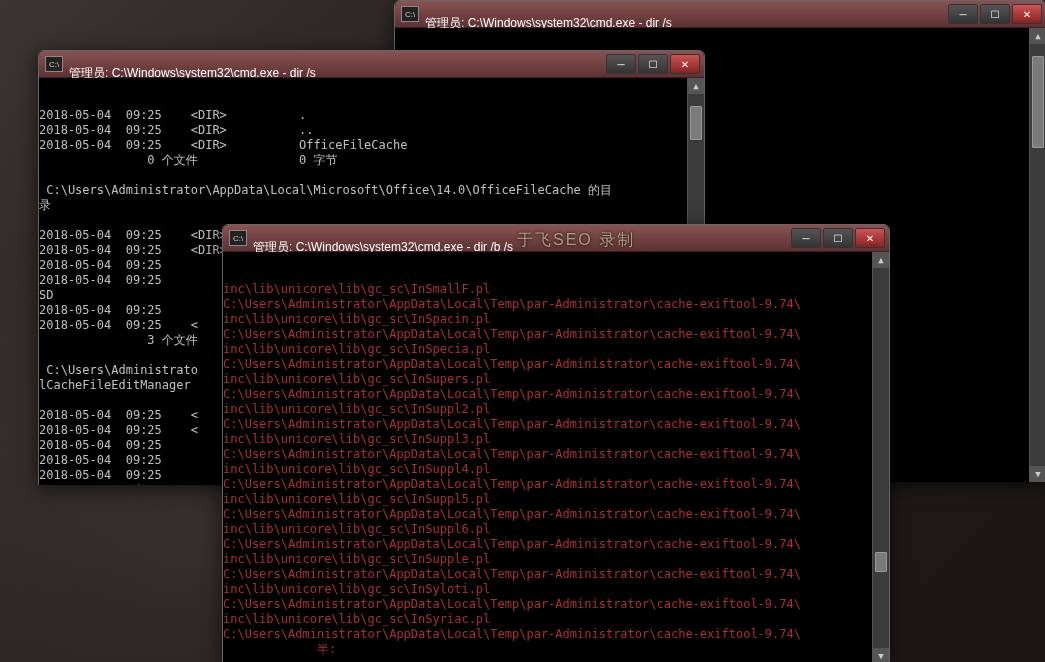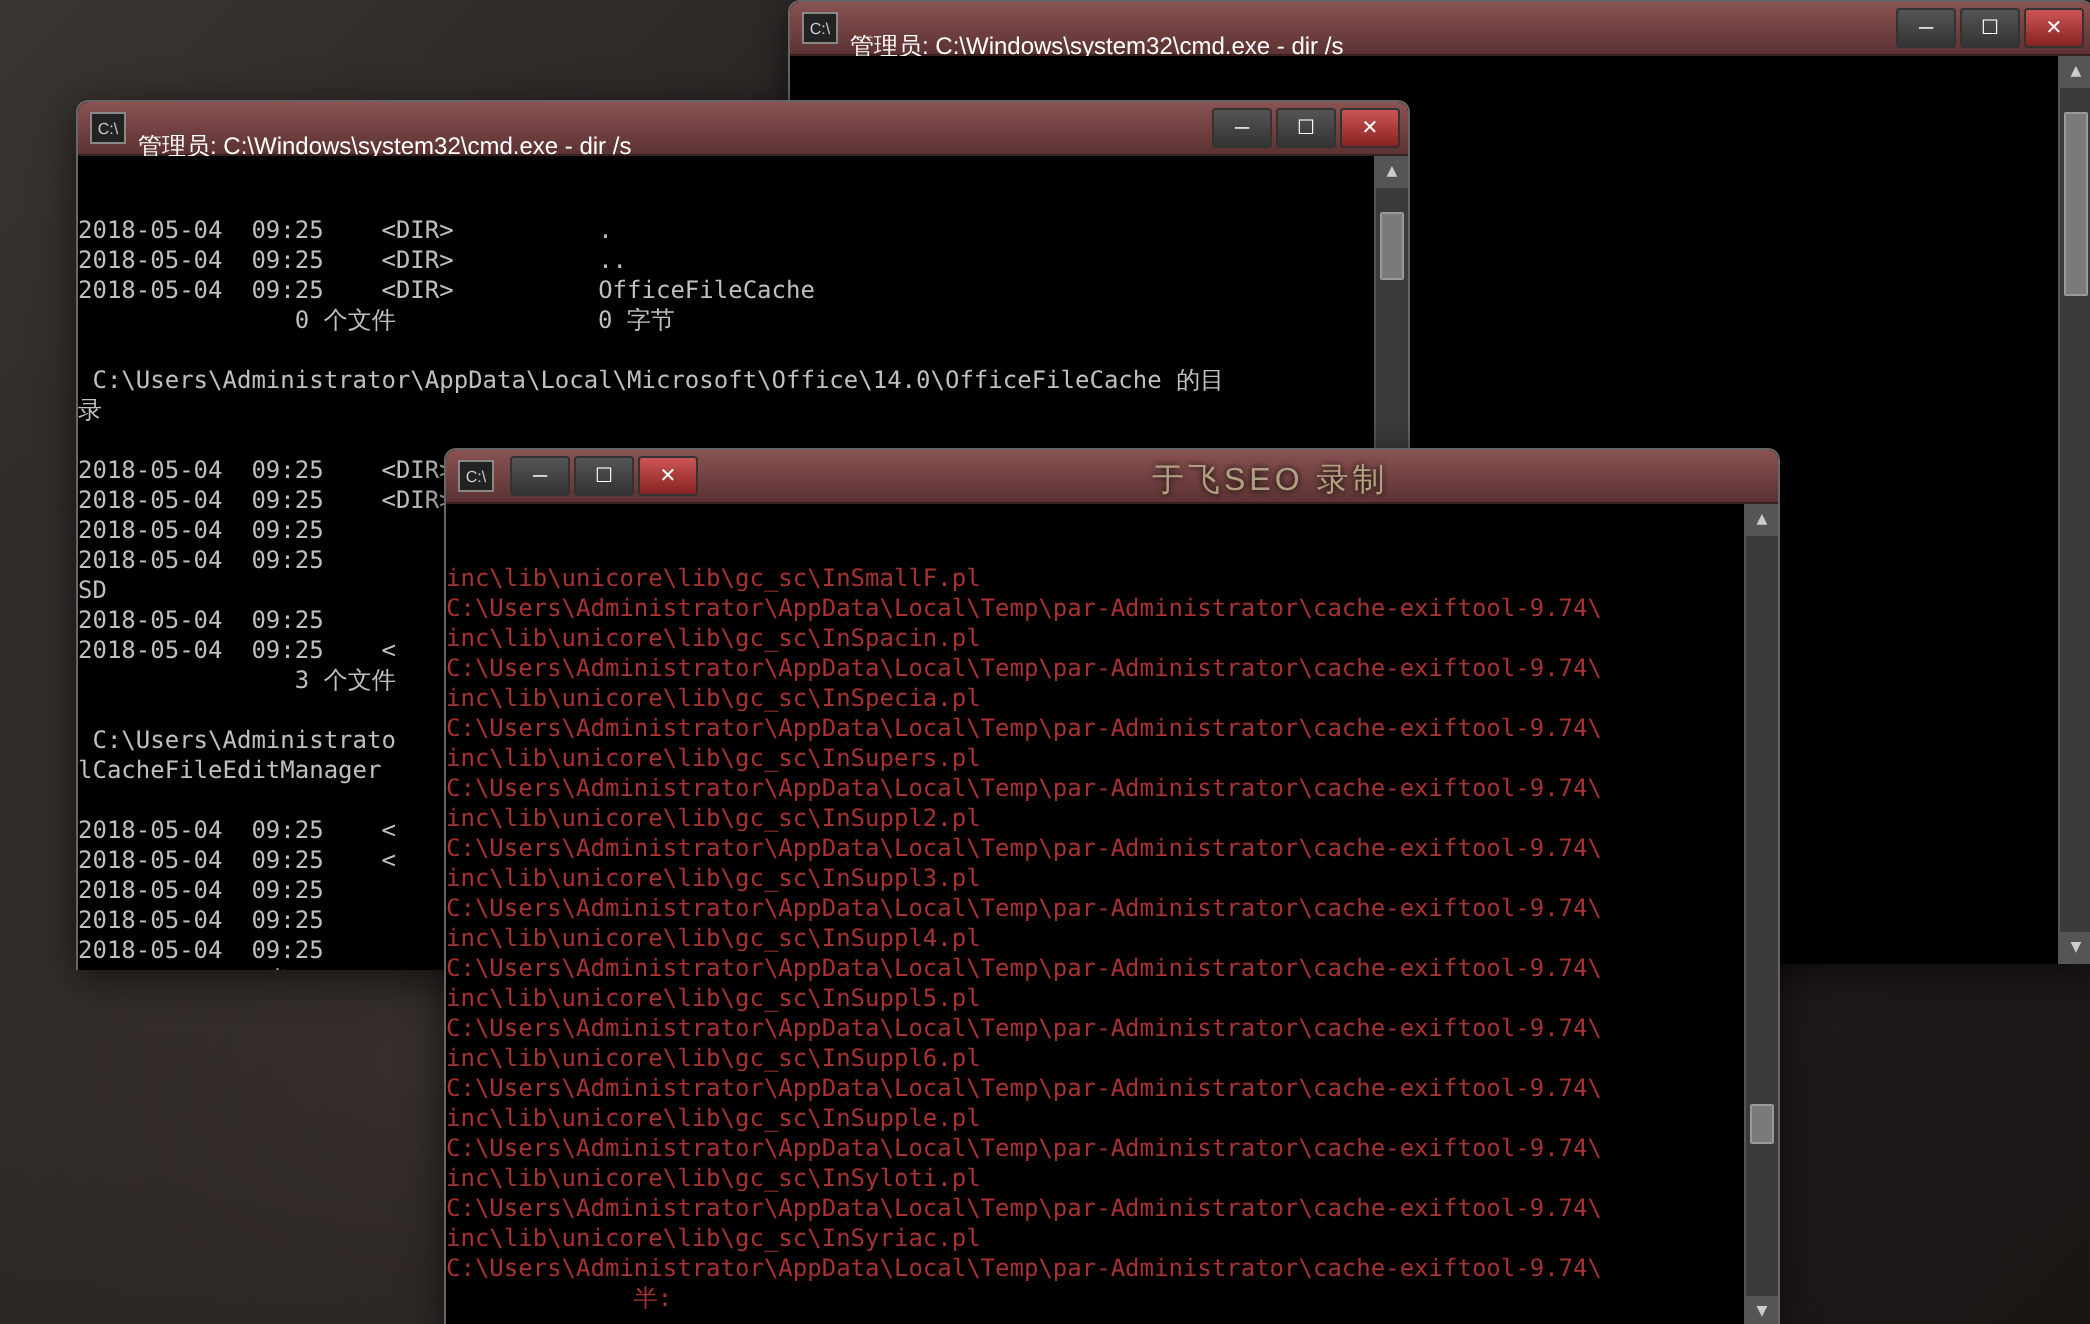--- a/index.html
+++ b/index.html
@@ -64,25 +64,26 @@
   <div class="term">
     <div id="t2"><div class="line">2018-05-04  09:25    &lt;DIR&gt;          .</div><div class="line">2018-05-04  09:25    &lt;DIR&gt;          ..</div><div class="line">2018-05-04  09:25    &lt;DIR&gt;          OfficeFileCache</div><div class="line">               0 个文件              0 字节</div><div class="line">&nbsp;</div><div class="line"> C:\Users\Administrator\AppData\Local\Microsoft\Office\14.0\OfficeFileCache 的目</div><div class="line">录</div><div class="line">&nbsp;</div><div class="line">2018-05-04  09:25    &lt;DIR&gt;          .</div><div class="line">2018-05-04  09:25    &lt;DIR&gt;          ..</div><div class="line">2018-05-04  09:25</div><div class="line">2018-05-04  09:25</div><div class="line">SD</div><div class="line">2018-05-04  09:25</div><div class="line">2018-05-04  09:25    &lt;</div><div class="line">               3 个文件</div><div class="line">&nbsp;</div><div class="line"> C:\Users\Administrato</div><div class="line">lCacheFileEditManager </div><div class="line">&nbsp;</div><div class="line">2018-05-04  09:25    &lt;</div><div class="line">2018-05-04  09:25    &lt;</div><div class="line">2018-05-04  09:25</div><div class="line">2018-05-04  09:25</div><div class="line">2018-05-04  09:25</div><div class="line">             半:</div></div>
     <div class="scroll">
       <div class="arr" style="top:0">▲</div>
       <div class="thumb" style="top: 28px; height: 32px;"></div>
       <div class="arr" style="bottom:0">▼</div>
     </div>
   </div>
 </div>
 
-<div class="watermark" style="left:576px;top:230px;text-align:right;">于飞SEO 录制</div>
+<div class="watermark" style="left:517px;top:230px;text-align:right;">于飞SEO 录制</div>
 
 <div class="win" id="w3">
   <div class="titlebar">
     <span class="ico">C:\</span>
+    <span class="title">管理员: C:\Windows\system32\cmd.exe - dir  /b /s</span>
     <div class="winbtns">
       <div class="winbtn">─</div>
       <div class="winbtn">☐</div>
       <div class="winbtn close">✕</div>
     </div>
   </div>
   <div class="term red">
     <div id="t3"><div class="line">inc\lib\unicore\lib\gc_sc\InSmallF.pl</div><div class="line">C:\Users\Administrator\AppData\Local\Temp\par-Administrator\cache-exiftool-9.74\</div><div class="line">inc\lib\unicore\lib\gc_sc\InSpacin.pl</div><div class="line">C:\Users\Administrator\AppData\Local\Temp\par-Administrator\cache-exiftool-9.74\</div><div class="line">inc\lib\unicore\lib\gc_sc\InSpecia.pl</div><div class="line">C:\Users\Administrator\AppData\Local\Temp\par-Administrator\cache-exiftool-9.74\</div><div class="line">inc\lib\unicore\lib\gc_sc\InSupers.pl</div><div class="line">C:\Users\Administrator\AppData\Local\Temp\par-Administrator\cache-exiftool-9.74\</div><div class="line">inc\lib\unicore\lib\gc_sc\InSuppl2.pl</div><div class="line">C:\Users\Administrator\AppData\Local\Temp\par-Administrator\cache-exiftool-9.74\</div><div class="line">inc\lib\unicore\lib\gc_sc\InSuppl3.pl</div><div class="line">C:\Users\Administrator\AppData\Local\Temp\par-Administrator\cache-exiftool-9.74\</div><div class="line">inc\lib\unicore\lib\gc_sc\InSuppl4.pl</div><div class="line">C:\Users\Administrator\AppData\Local\Temp\par-Administrator\cache-exiftool-9.74\</div><div class="line">inc\lib\unicore\lib\gc_sc\InSuppl5.pl</div><div class="line">C:\Users\Administrator\AppData\Local\Temp\par-Administrator\cache-exiftool-9.74\</div><div class="line">inc\lib\unicore\lib\gc_sc\InSuppl6.pl</div><div class="line">C:\Users\Administrator\AppData\Local\Temp\par-Administrator\cache-exiftool-9.74\</div><div class="line">inc\lib\unicore\lib\gc_sc\InSupple.pl</div><div class="line">C:\Users\Administrator\AppData\Local\Temp\par-Administrator\cache-exiftool-9.74\</div><div class="line">inc\lib\unicore\lib\gc_sc\InSyloti.pl</div><div class="line">C:\Users\Administrator\AppData\Local\Temp\par-Administrator\cache-exiftool-9.74\</div><div class="line">inc\lib\unicore\lib\gc_sc\InSyriac.pl</div><div class="line">C:\Users\Administrator\AppData\Local\Temp\par-Administrator\cache-exiftool-9.74\</div><div class="line">             半:</div></div>
     <div class="scroll">
       <div class="arr" style="top:0">▲</div>

